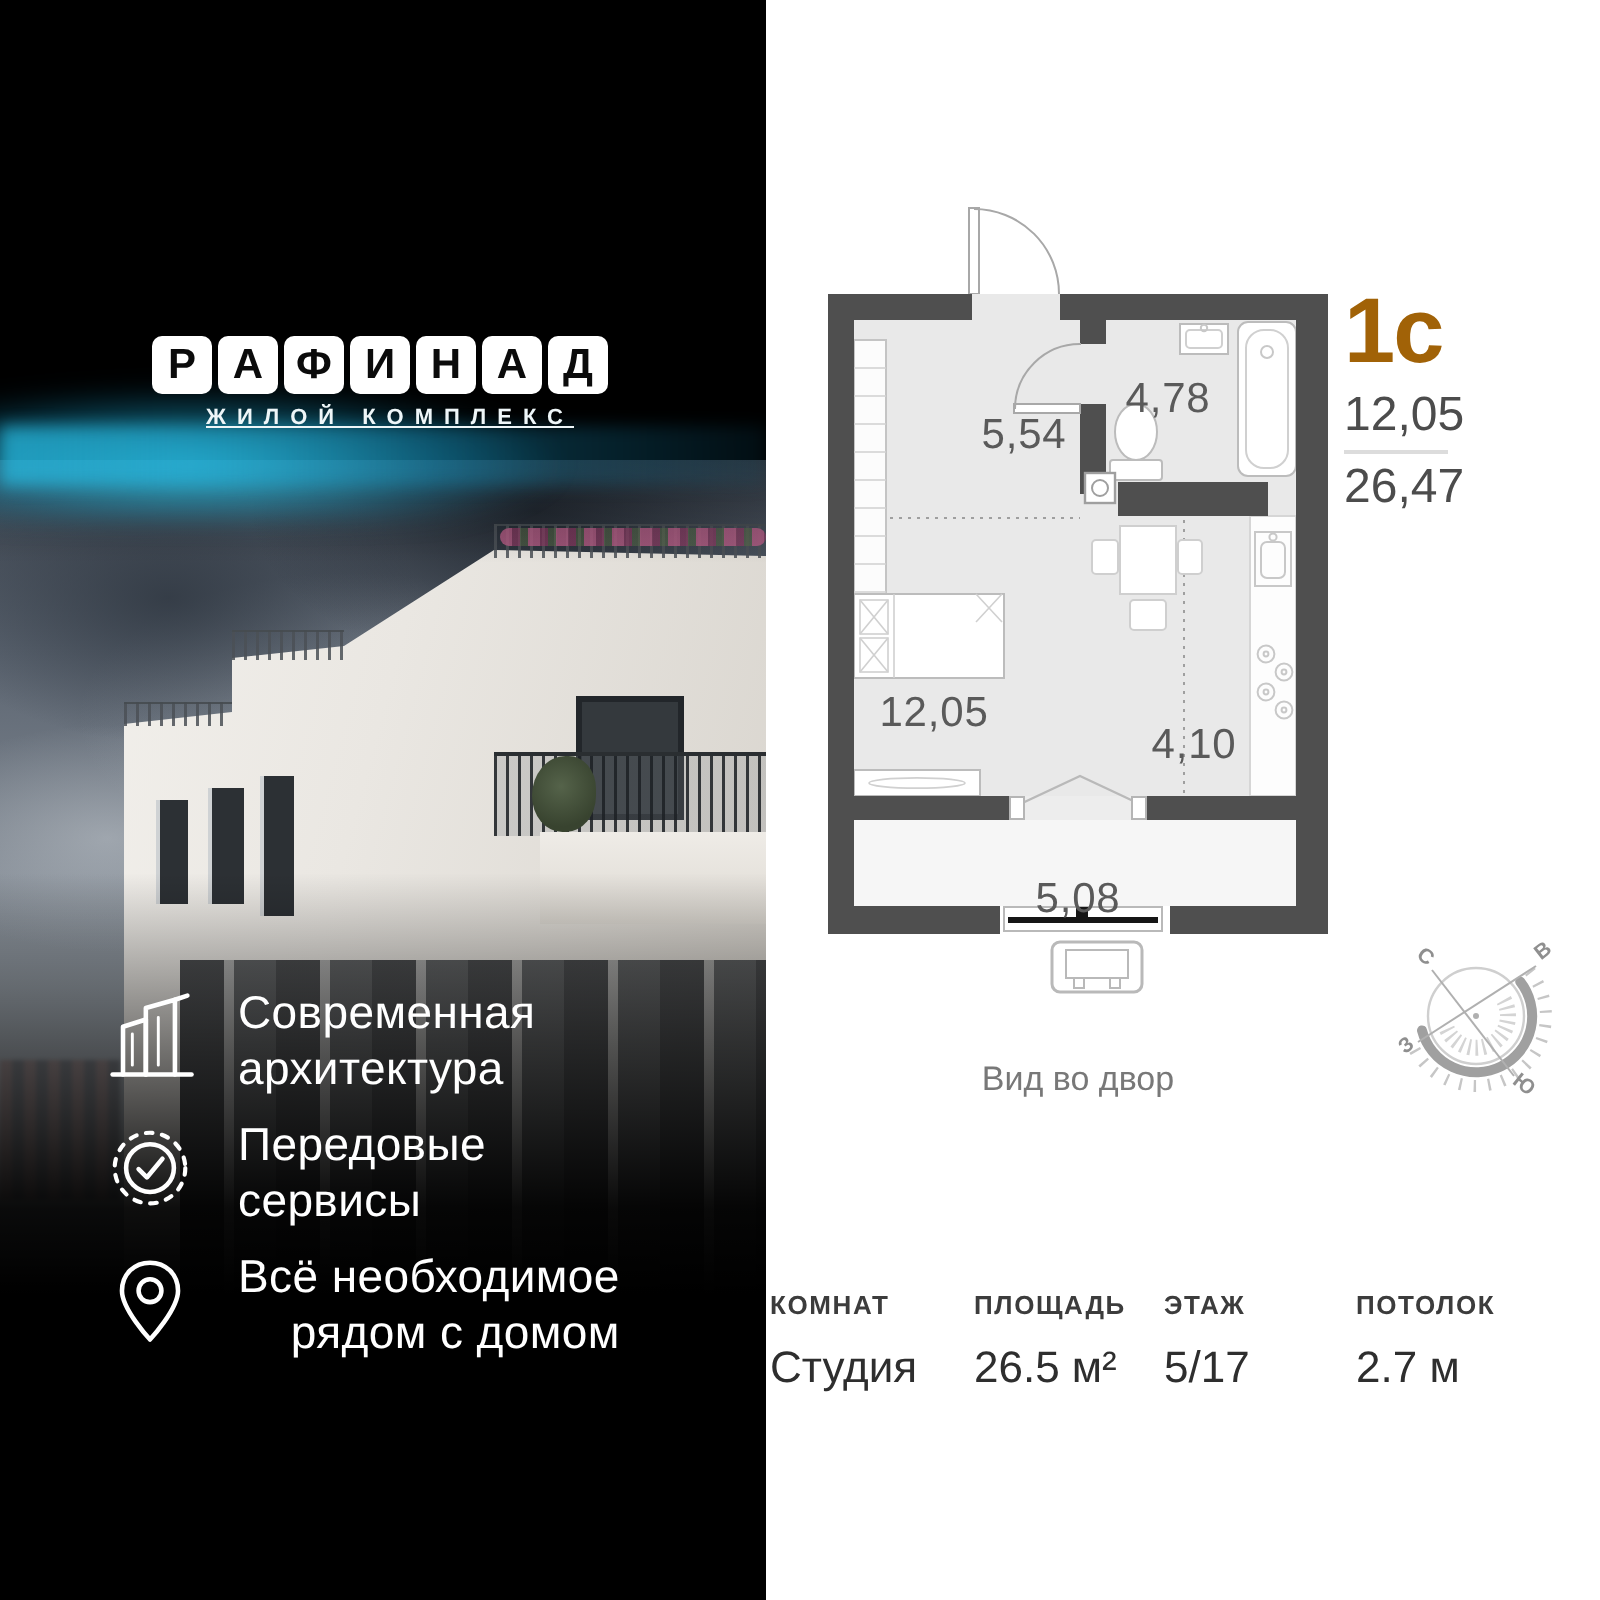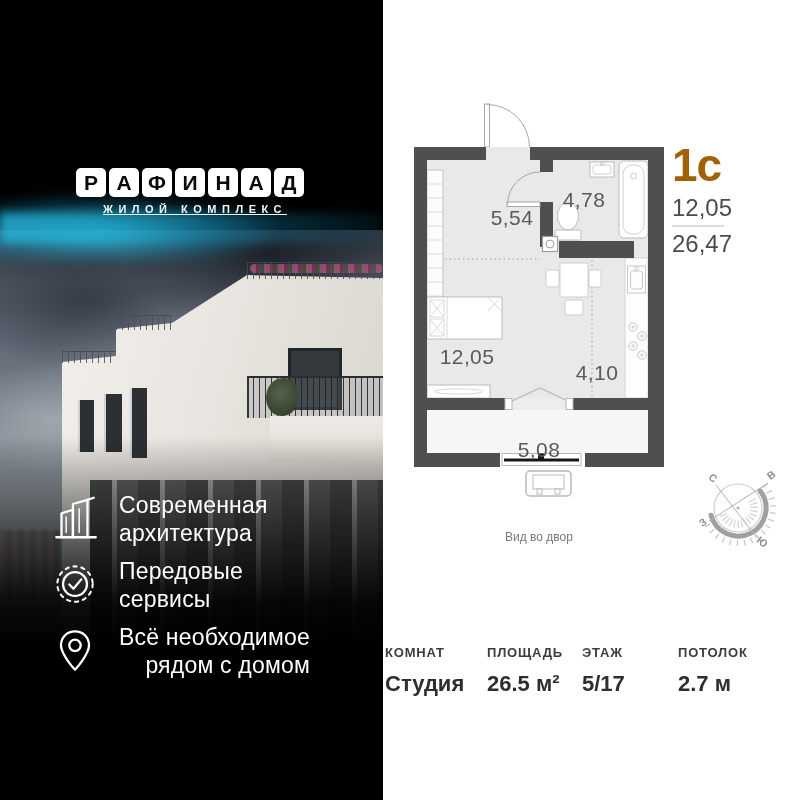--- a/index.html
+++ b/index.html
@@ -57,26 +57,26 @@
 
   
   .plan-svg{position:absolute;left:414px;top:97px;}
   .room-label{position:absolute;transform:translate(-50%,-50%);font-size:21px;font-weight:500;color:#5a5a5a;letter-spacing:.4px;}
   .unit{position:absolute;left:672px;top:142px;width:110px;}
   .unit-type{font-size:46px;font-weight:800;color:#a16207;line-height:1;letter-spacing:-1px;}
   .unit-num{font-size:24px;font-weight:500;color:#4c4c4c;line-height:1.1;}
   .unit-div{width:52px;height:2px;background:#dcdcdc;margin:4px 0;}
   .unit-num.first{margin-top:7px;}
   .caption{position:absolute;left:414px;top:530px;width:250px;text-align:center;
-    font-size:12px;font-weight:500;color:#787878;}
+    font-size:17px;font-weight:500;color:#787878;}
   .compass{position:absolute;left:696px;top:468px;}
 
   .spec-col{position:absolute;transform:translateX(-50%);text-align:left;width:140px;}
   .spec-label{font-size:13px;font-weight:600;color:#3c3c3c;letter-spacing:.8px;}
-  .spec-value{font-size:22px;font-weight:700;color:#2e2e2e;margin-top:11px;}
+  .spec-value{font-size:22px;font-weight:400;color:#2e2e2e;margin-top:11px;}
 </style>
 </head>
 <body>
 
 <div class="stage">
 
   <div class="left">
 
     <div class="photo">
       <div class="sky"></div>

